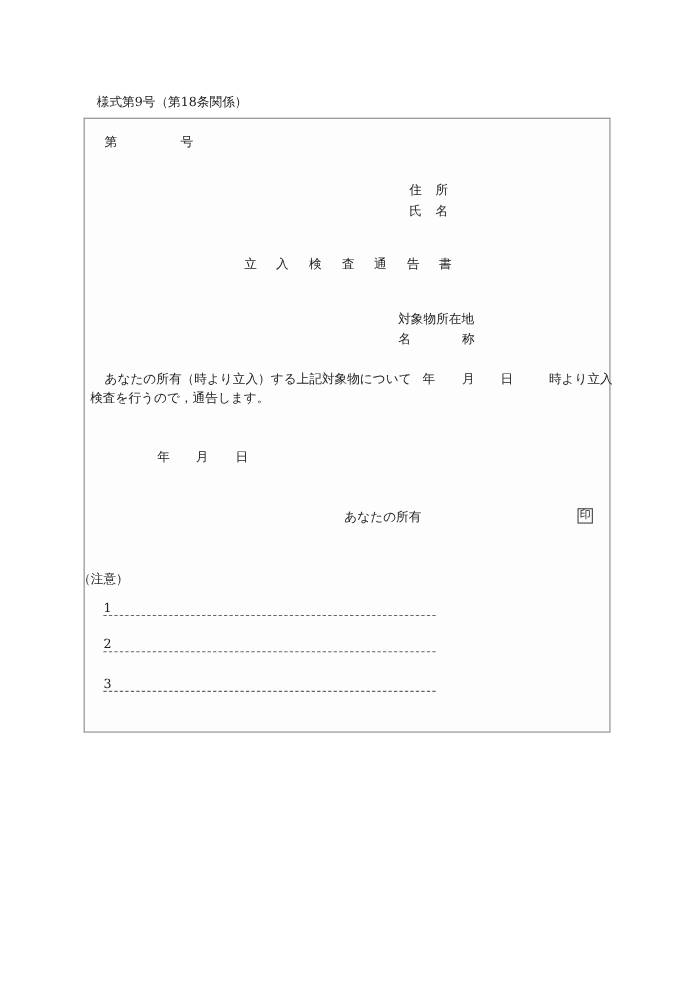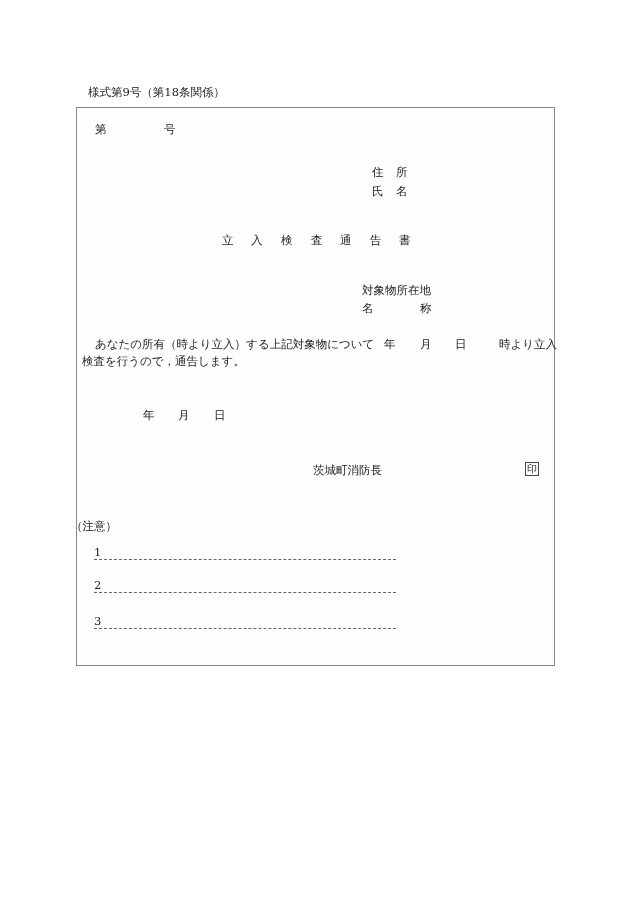--- a/index.html
+++ b/index.html
@@ -57,21 +57,21 @@
 <div class="abs" style="left:384px; top:337px;">年</div>
 <div class="abs" style="left:420px; top:337px;">月</div>
 <div class="abs" style="left:455px; top:337px;">日</div>
 <div class="abs" style="left:499px; top:337px;">時より立入</div>
 <div class="abs" style="left:82px; top:354px;text-align:center;">検査を行うので，通告します。</div>
 
 <div class="abs" style="left:143px; top:408px;">年</div>
 <div class="abs" style="left:178px; top:408px;">月</div>
 <div class="abs" style="left:214px; top:408px;">日</div>
 
-<div class="abs" style="left:313px; top:463px;">茨城町消防長</div>
+<div class="abs" style="left:313px; top:463px;">あなたの所有</div>
 <div class="seal">印</div>
 
 <div class="abs" style="left:71px; top:519px;">（注意）</div>
 
 <div class="note-line" style="top:545px;">
   <span>1</span>
 </div>
 <div class="note-line" style="top:578px;">
   <span>2</span>
 </div>

